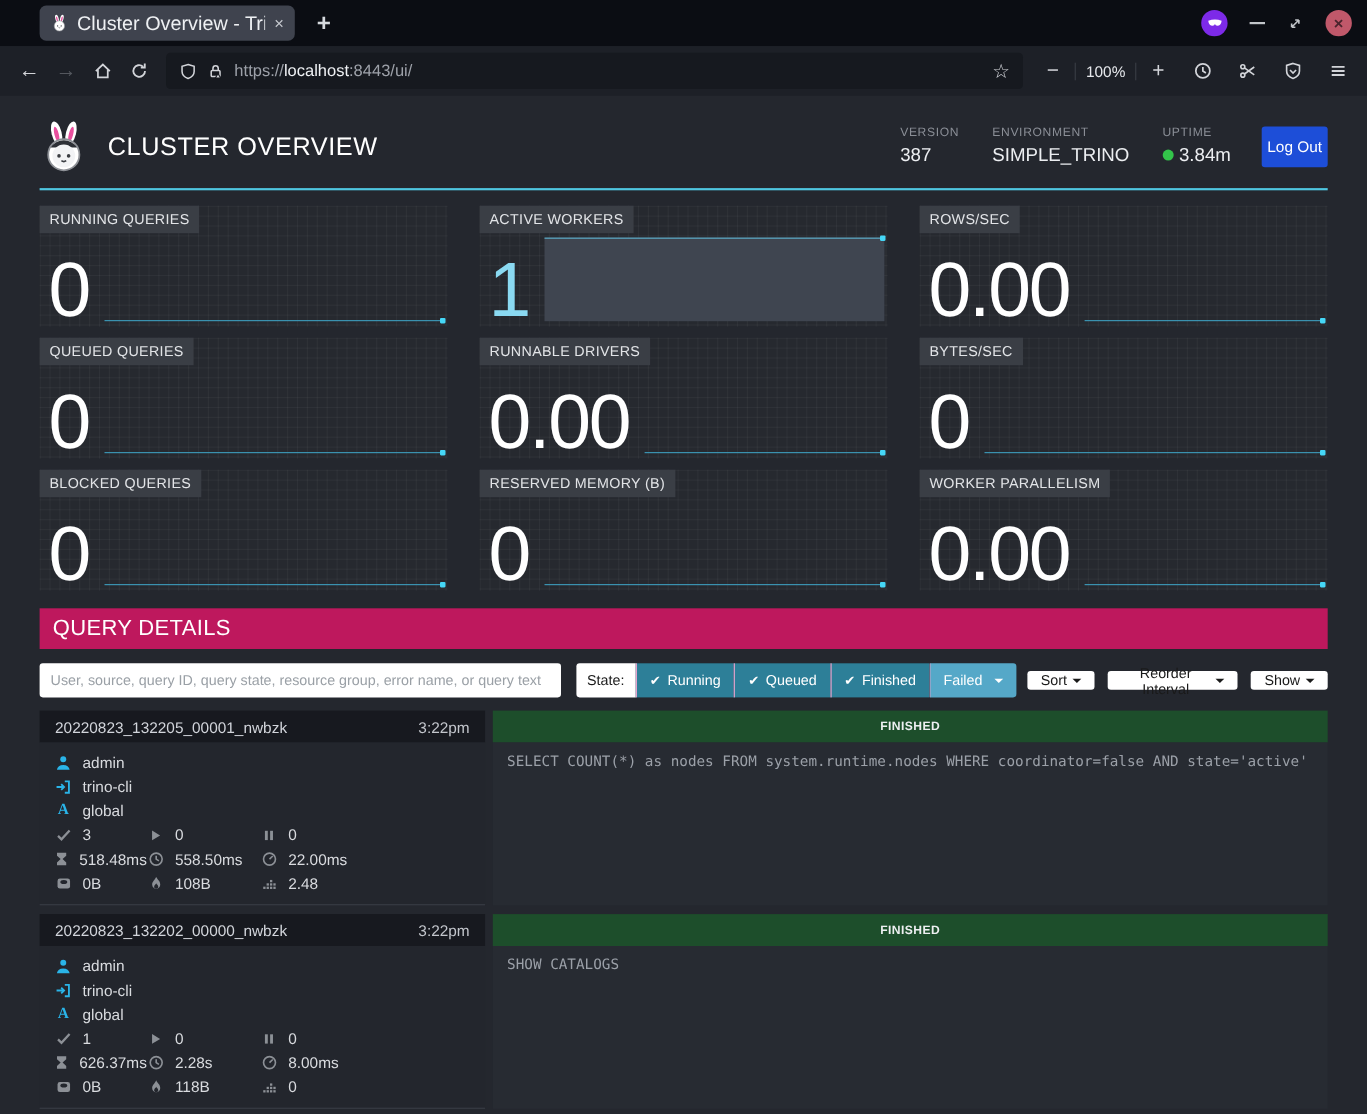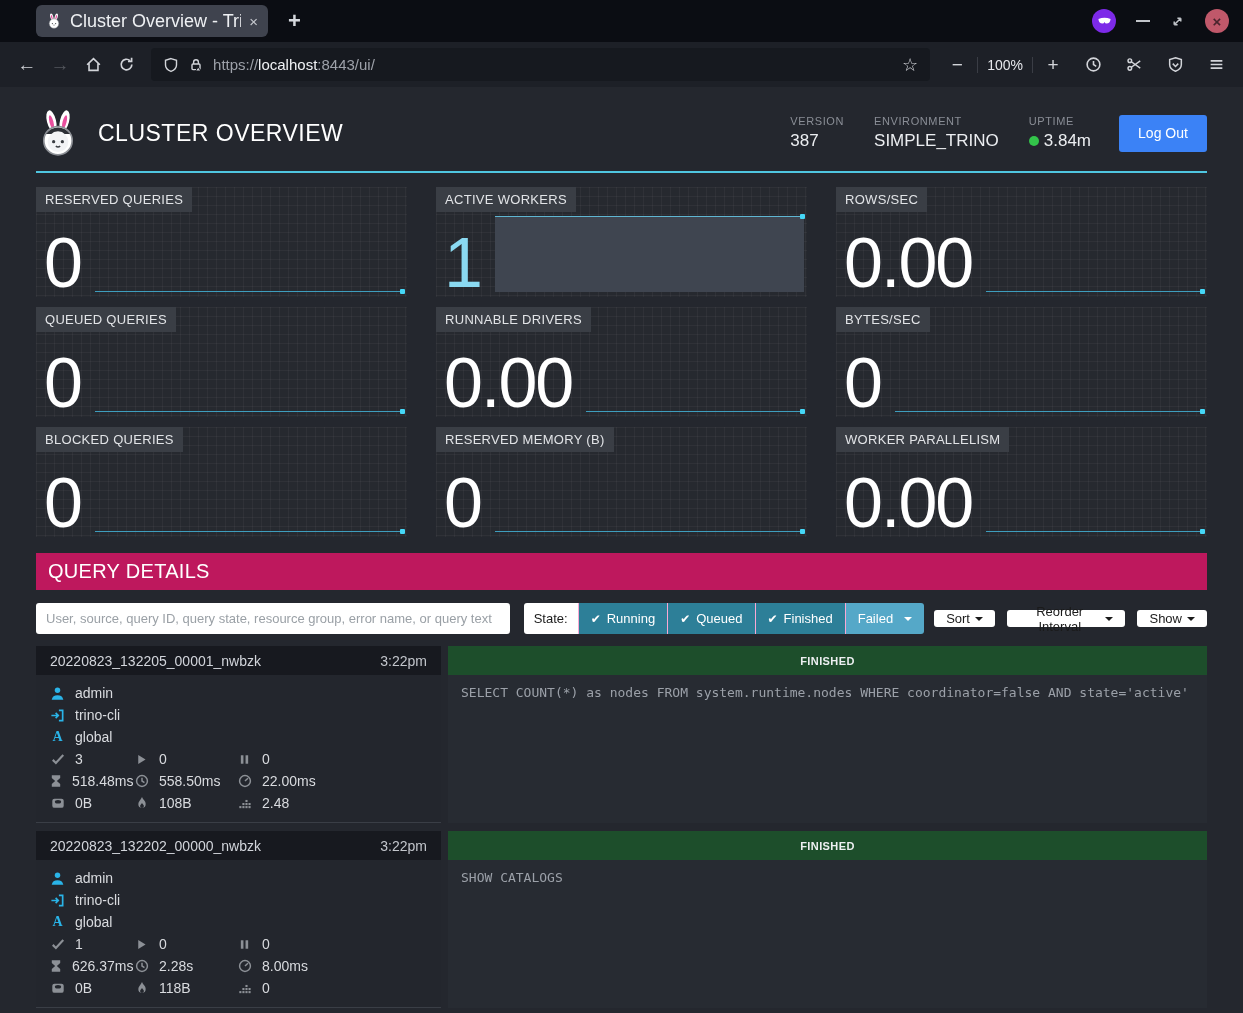--- a/index.html
+++ b/index.html
@@ -36,21 +36,21 @@
   svg.ic { display:block; }
 
   
   .app-header { margin:0 36px; padding:22px 0 14px; display:flex; align-items:center;
                 border-bottom:2px solid #4fc6e0; }
   .app-title { font-size:23px; color:#ffffff; margin-left:18px; letter-spacing:0.5px; flex:1; }
   .meta { display:flex; gap:30px; align-items:flex-start; margin-right:28px; }
   .meta-item .mlabel { font-size:11px; color:#8a8e96; letter-spacing:0.6px; }
   .meta-item .mvalue { font-size:17px; color:#eceef1; margin-top:4px; display:flex; align-items:center; }
   .uptime-dot { width:10px; height:10px; border-radius:50%; background:#33c44a; margin-right:5px; }
-  .logout-btn { width:88px; height:37px; background:#3b82f6; color:#fff; border:none; border-radius:3px;
+  .logout-btn { width:60px; height:37px; background:#1d4ed8; color:#fff; border:none; border-radius:3px;
                 font-size:14px; font-family:inherit; }
 
   
   .tiles { margin:14px 36px 0; display:grid; grid-template-columns:repeat(3,1fr); gap:10px 29px; }
   .tile { position:relative; height:110px; background-color:#26292f;
           background-image:linear-gradient(rgba(255,255,255,.038) 1px, transparent 1px),
                            linear-gradient(90deg, rgba(255,255,255,.038) 1px, transparent 1px);
           background-size:9px 9px; }
   .tile-label { position:absolute; top:0; left:0; background:#3a3e45; color:#e2e4e7;
                 font-size:13px; padding:5px 9px; letter-spacing:0.3px; z-index:2; }
@@ -238,21 +238,21 @@
           <span class="uptime-dot"></span>
           <span>3.84m</span>
         </div>
     </div>
   </div>
   <button class="logout-btn">Log Out</button>
 </div>
 
 <div class="tiles">
   <div class="tile">
-    <span class="tile-label">RESERVED QUERIES</span>
+    <span class="tile-label">RUNNING QUERIES</span>
     <div class="tile-content">
         <span class="tile-value">0</span>
         <span class="spark flat"></span>
       </div>
   </div>
   <div class="tile cyan-value">
     <span class="tile-label">ACTIVE WORKERS</span>
     <div class="tile-content">
         <span class="tile-value">1</span>
         <span class="spark area"></span>

